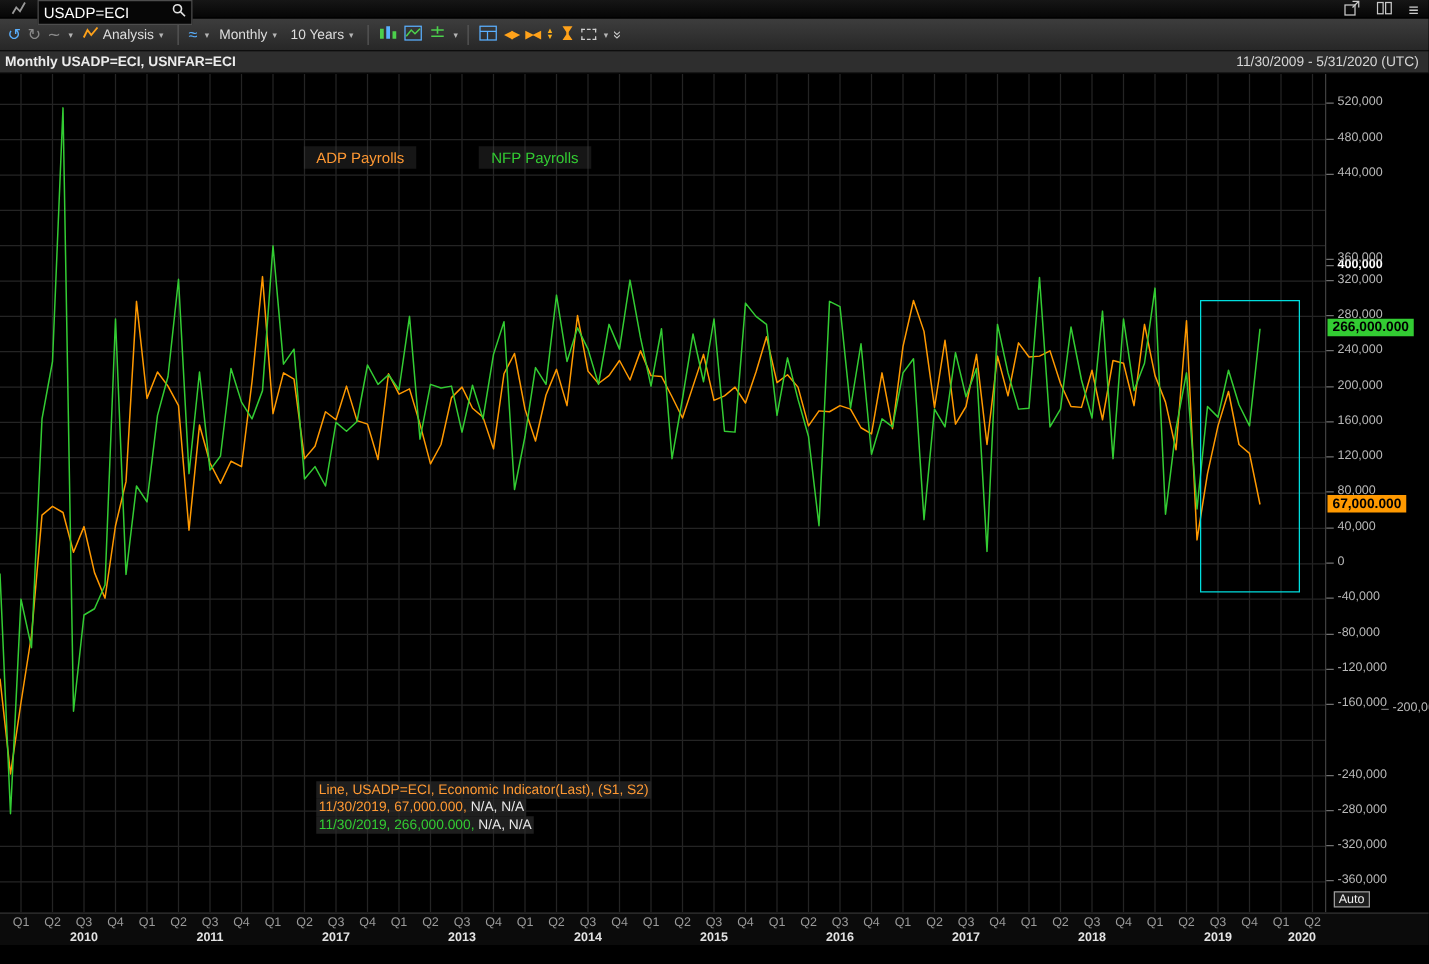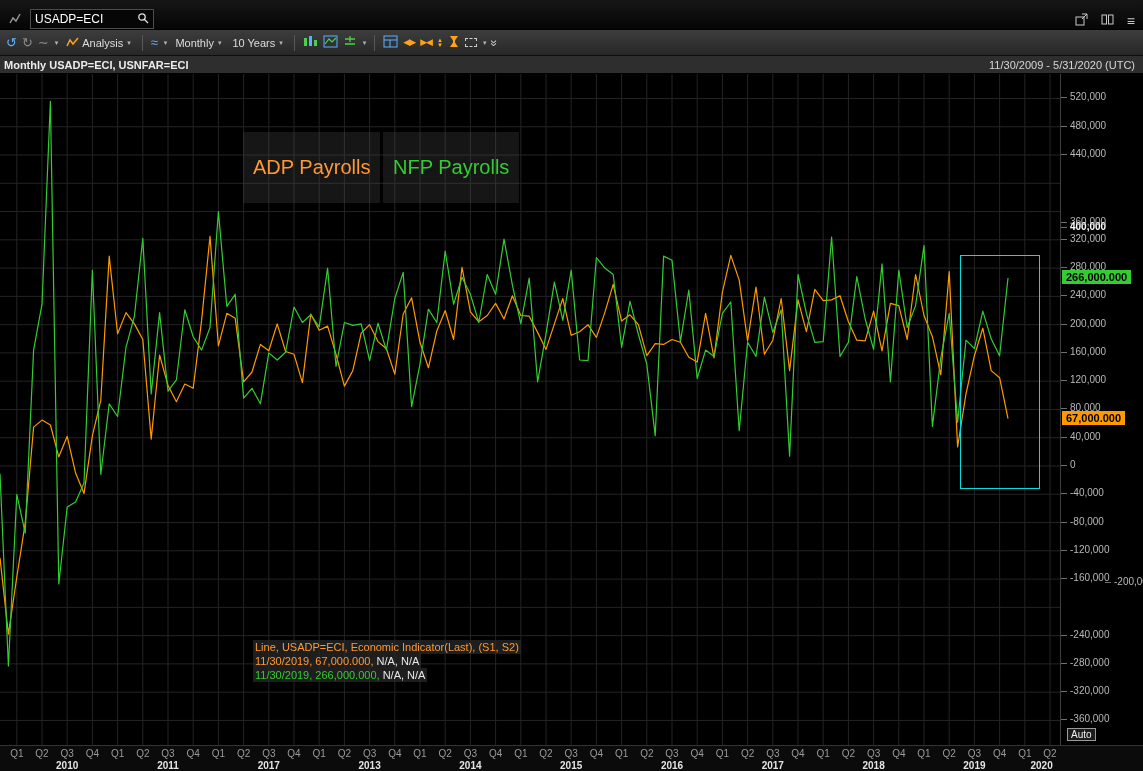--- a/index.html
+++ b/index.html
@@ -1,20 +1,20 @@
 <!DOCTYPE html>
 <html><head>
 <meta charset="utf-8">
 <style>
   * { box-sizing: border-box; margin: 0; padding: 0; }
   html,body { width:1143px; height:771px; overflow:hidden; background:#000;
               font-family:"Liberation Sans", sans-serif; }
 
   
-  .topbar { height:30px; display:flex; align-items:flex-end; gap:8px;
+  .topbar { height:15px; display:flex; align-items:flex-start; gap:8px;
             background:linear-gradient(#161616,#050505); padding:0 8px;
             border-bottom:1px solid #000; }
   .app-glyph { color:#9a9a9a; font-size:13px; }
   .search-box { display:flex; align-items:center; background:#060606;
                 border:1px solid #4d4d4d; height:20px; width:124px; padding:0 4px; }
   .search-box input { flex:1; min-width:0; background:transparent; border:0; outline:0;
                       color:#fff; font:12px "Liberation Sans",sans-serif; }
   .topbar-right { margin-left:auto; display:flex; gap:13px; align-items:center;
                   color:#c9c9c9; font-size:14px; }
 
@@ -45,21 +45,21 @@
   .ytick { position:absolute; left:9px; font-size:10px; color:#b8b8b8; white-space:nowrap; }
   .ytick::before { content:""; position:absolute; left:-9px; top:6px; width:6px; height:1px; background:#707070; }
   .ytick.hl { color:#ffffff; font-weight:bold; }
   .badge { position:absolute; left:1px; color:#000; font-size:11px; font-weight:bold;
            padding:1px 4px; z-index:3; white-space:nowrap; }
   .badge.nfp { background:#33cc33; }
   .badge.adp { background:#ff9900; }
   .auto { position:absolute; left:6px; bottom:4px; border:1px solid #9a9a9a;
           background:#1c1c1c; color:#f0f0f0; font-size:10px; padding:0 3px; }
 
-  .series-tag { position:absolute; top:58px; font-size:20px; padding:24px 10px;
+  .series-tag { position:absolute; top:58px; font-size:12px; padding:2px 10px;
                 background:rgba(80,80,80,0.28); z-index:2; }
   .series-tag.adp { left:243px; color:#ff9933; }
   .series-tag.nfp { left:383px; color:#33cc33; }
 
   .legend { position:absolute; left:253px; top:566px; font-size:11px; line-height:14px; z-index:2; }
   .legend .lg { background:rgba(42,42,42,0.72); width:max-content; padding:0 2px; }
   .adpT { color:#ff9933; } .nfpT { color:#33cc33; } .naT { color:#e8e8e8; }
 
   .zoom-box { position:absolute; left:960px; top:181px; width:80px; height:234px;
               border:1px solid #00dede; z-index:2; }

